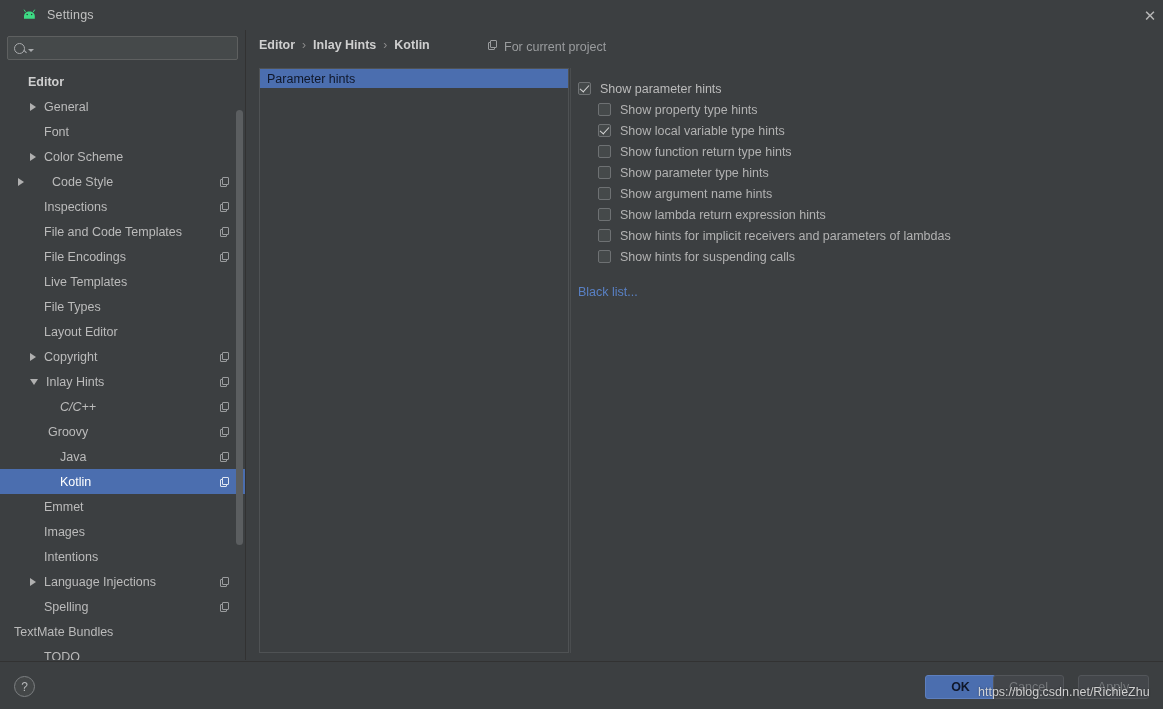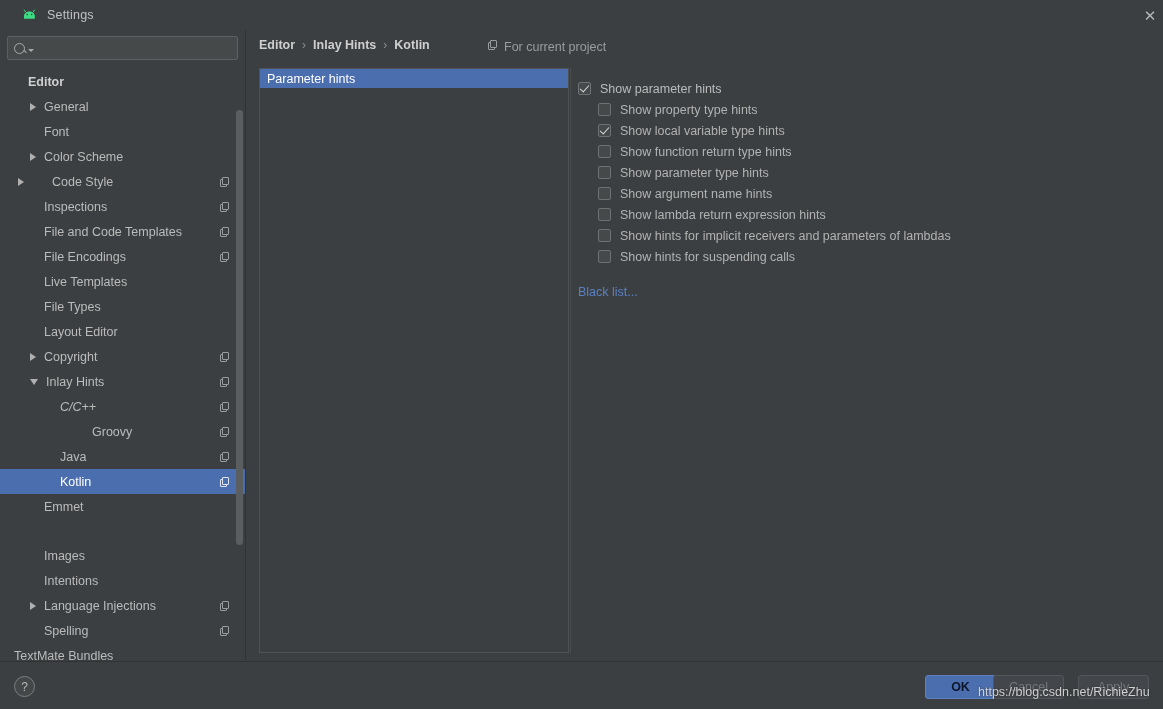--- a/index.html
+++ b/index.html
@@ -112,21 +112,21 @@
 
   
   .list-panel {
     position: absolute; left: 259px; top: 68px; width: 310px; height: 585px;
     background: #3c3f41; border: 1px solid #4f5254;
   }
   .list-item {
     height: 19px; display: flex; align-items: center;
     padding-left: 7px; font-size: 12.5px; color: #bbbbbb; cursor: default;
   }
-  .list-item.selected { background: #4b6eaf; color: #ffffff; }
+  .list-item.selected { background: #4b6eaf; color: #0f172a; }
 
   .vdivider {
     position: absolute; left: 570px; top: 68px; width: 1px; height: 585px;
     background: #4a4d4f;
   }
 
   
   .options { position: absolute; left: 578px; top: 78px; width: 560px; }
   .opt-row {
     display: flex; align-items: center; height: 21px; cursor: default;
@@ -282,21 +282,21 @@
           </span>
         </div>
         <div class="tree-row italic" style="padding-left: 46px;">
           <span class="arrow none"></span>
           <span class="lbl" style="margin-left: 8px;">C/C++</span>
           <span class="proj-icon">
             <i class="b"></i>
             <i class="f"></i>
           </span>
         </div>
-        <div class="tree-row" style="padding-left: 46px; gap: 32px;">
+        <div class="tree-row" style="padding-left: 34px;">
           <span class="arrow none"></span>
           <span class="lbl" style="margin-left: 8px;">Groovy</span>
           <span class="proj-icon">
             <i class="b"></i>
             <i class="f"></i>
           </span>
         </div>
         <div class="tree-row" style="padding-left: 46px;">
           <span class="arrow none"></span>
           <span class="lbl" style="margin-left: 8px;">Java</span>
@@ -310,21 +310,21 @@
           <span class="lbl" style="margin-left: 8px;">Kotlin</span>
           <span class="proj-icon">
             <i class="b"></i>
             <i class="f"></i>
           </span>
         </div>
         <div class="tree-row" style="padding-left: 30px;">
           <span class="arrow none"></span>
           <span class="lbl" style="margin-left: 8px;">Emmet</span>
         </div>
-        <div class="tree-row" style="padding-left: 30px; margin-top: 24px;">
+        <div class="tree-row" style="padding-left: 30px;">
           <span class="arrow none"></span>
           <span class="lbl" style="margin-left: 8px;">Images</span>
         </div>
         <div class="tree-row" style="padding-left: 30px;">
           <span class="arrow none"></span>
           <span class="lbl" style="margin-left: 8px;">Intentions</span>
         </div>
         <div class="tree-row" style="padding-left: 30px;">
           <span class="arrow "></span>
           <span class="lbl" style="margin-left: 8px;">Language Injections</span>

